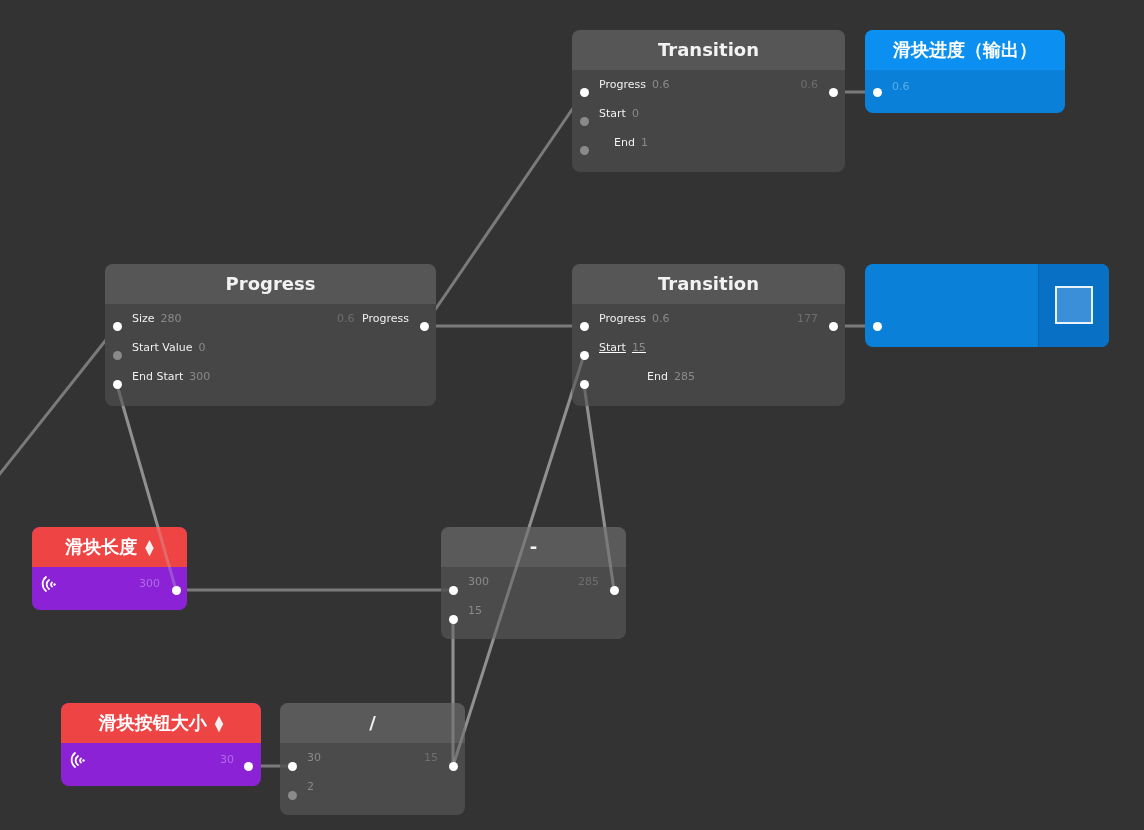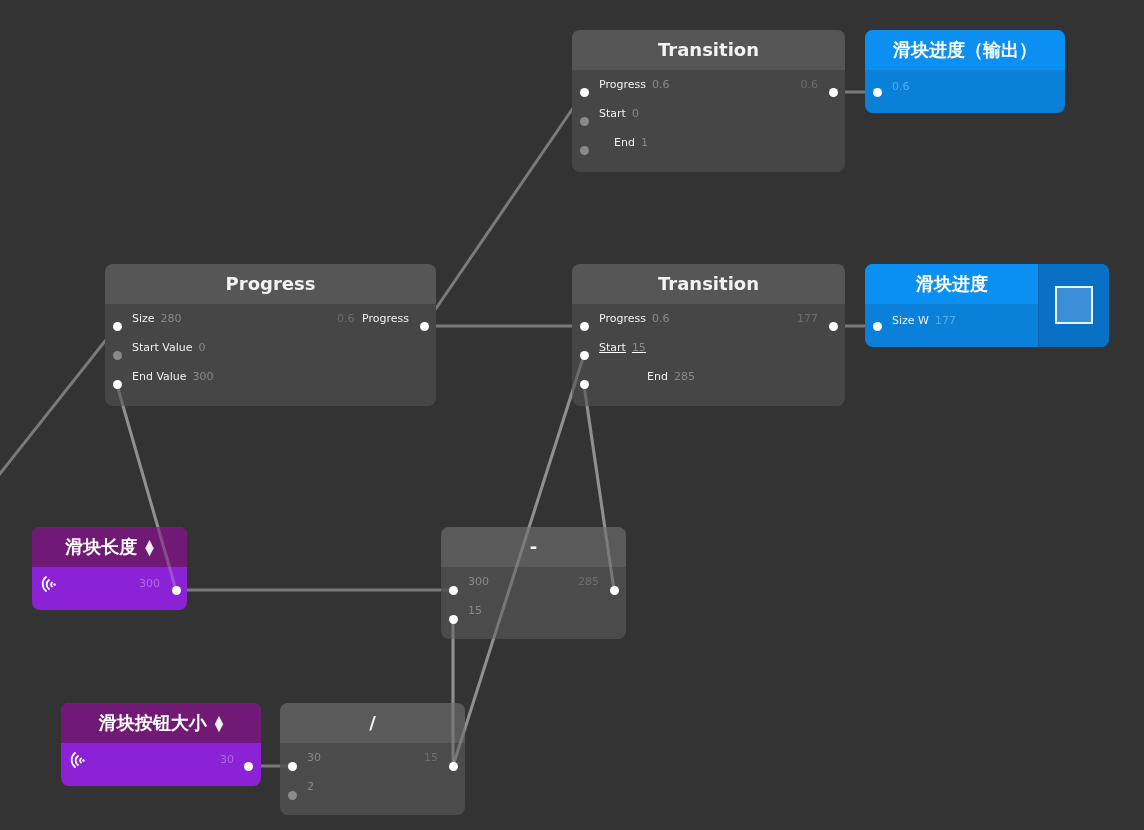--- a/index.html
+++ b/index.html
@@ -66,21 +66,21 @@
   }
   .preview-square {
     position: absolute; left: 16px; top: 22px;
     width: 34px; height: 34px;
     background: #3a8fd8;
     border: 2px solid #e8f2fb;
   }
 
   
   .node.purple { background: #8b22d6; }
-  .node.purple .hdr { background: #701a75; color: #fff; font-size: 18px; }
+  .node.purple .hdr { background: #ef4444; color: #fff; font-size: 18px; }
   .node.purple .val { color: #b06be6; }
   .stepper {
     display: inline-block; margin-left: 8px; font-size: 11px; line-height: 8px;
     vertical-align: middle; color: #f0f0f0;
   }
   .stepper span { display: block; }
   .signal-icon {
     position: absolute; left: 5px; top: 6px; width: 20px; height: 20px;
   }
 </style>
@@ -133,21 +133,21 @@
   <div class="node" style="left:105px; top:264px; width:331px; height:142px;">
     <div class="hdr">Progress</div>
     <div class="body">
       <div class="row" style="left:27px; top:0px;">
         <span class="lbl">Size</span><span class="val">280</span>
       </div>
       <div class="row" style="left:27px; top:29px;">
         <span class="lbl">Start Value</span><span class="val">0</span>
       </div>
       <div class="row" style="left:27px; top:58px;">
-        <span class="lbl">End Value</span><span class="val">300</span>
+        <span class="lbl">End Start</span><span class="val">300</span>
       </div>
       <div class="row" style="right:27px; top:0px;">
         <span class="outval">0.6</span>
         <span class="lbl" style="margin-left:4px">Progress</span>
       </div>
     </div>
   </div>
 
   <div class="node" style="left:572px; top:264px; width:273px; height:142px;">
     <div class="hdr">Transition</div>
@@ -161,28 +161,20 @@
       <div class="row" style="left:27px; top:58px;margin-left:48px;">
         <span class="lbl">End</span><span class="val">285</span>
       </div>
       <div class="row" style="right:27px; top:0px;">
         <span class="outval">177</span>
       </div>
     </div>
   </div>
 
   <div class="node blue" style="left:865px; top:264px; width:244px; height:83px;">
-    <div style="position:absolute; left:0; top:0; width:174px; height:83px;">
-      <div class="hdr">滑块进度</div>
-      <div class="body">
-        <div class="row" style="left:27px; top:2px;">
-          <span class="lbl">Size W</span><span class="val">177</span>
-        </div>
-      </div>
-    </div>
     <div class="side">
       <div class="preview-square"></div>
     </div>
   </div>
 
   <div class="node purple" style="left:32px; top:527px; width:155px; height:83px;">
     <div class="hdr">
       <span>滑块长度</span><span class="stepper"><span>▲</span><span>▼</span></span>
     </div>
     <div class="body">

